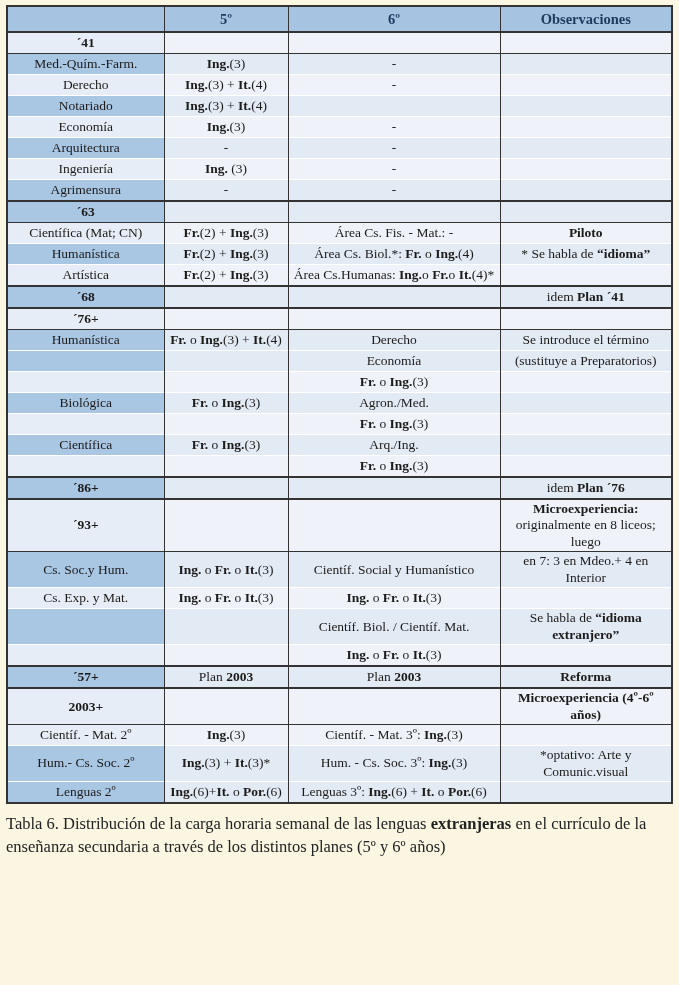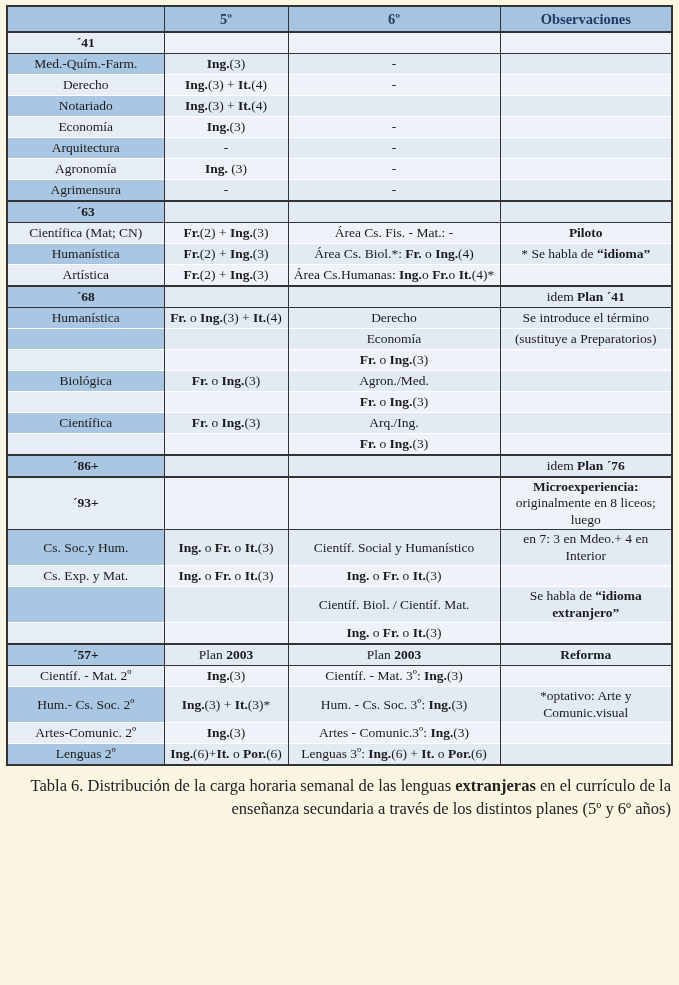--- a/index.html
+++ b/index.html
@@ -30,21 +30,21 @@
     border-top:1px solid var(--row-divider);
     padding:1px 3px;
   }
   tr.bandA td{background:var(--band-a-cell-bg);}
   tr.bandA td:first-child{background:var(--band-a-label-bg);}
   tr.bandB td{background:var(--band-b-cell-bg);}
   tr.bandB td:first-child{background:var(--band-b-label-bg);}
   tr.sec td{border-top:2px solid var(--border-dark); border-bottom:1px solid var(--border-dark);}
   .b{font-weight:bold;} .i{}
   .caption{
-    width:665px; margin-top:8px; text-align:right;
+    width:665px; margin-top:8px; text-align:left;
     font-size:16.5px; line-height:1.4; color:#222;
   }
 </style>
 </head>
 <body>
 
 <div class="page">
   <table>
     <colgroup>
       <col class="c1">
@@ -91,21 +91,21 @@
           <td><span class="">-</span></td>
           <td></td>
         </tr>
         <tr class="bandA">
           <td><span class="i">Arquitectura</span></td>
           <td><span class="">-</span></td>
           <td><span class="">-</span></td>
           <td></td>
         </tr>
         <tr class="bandB">
-          <td><span class="i">Agronomía</span></td>
+          <td><span class="i">Ingeniería</span></td>
           <td><span class="b ">Ing.</span><span class=""> (3)</span></td>
           <td><span class="">-</span></td>
           <td></td>
         </tr>
         <tr class="bandA">
           <td><span class="i">Agrimensura</span></td>
           <td><span class="">-</span></td>
           <td><span class="">-</span></td>
           <td></td>
         </tr>
@@ -132,20 +132,26 @@
           <td><span class="b ">Fr.</span><span class="">(2) + </span><span class="b ">Ing.</span><span class="">(3)</span></td>
           <td><span class="i">Área Cs.Humanas: </span><span class="b ">Ing.</span><span class="">o </span><span class="b ">Fr.</span><span class="">o </span><span class="b ">It.</span><span class="">(4)*</span></td>
           <td></td>
         </tr>
         <tr class="bandA sec">
           <td><span class="b i">´68</span></td>
           <td></td>
           <td></td>
           <td><span class="i">idem </span><span class="b ">Plan ´41</span></td>
         </tr>
+        <tr class="bandB sec">
+          <td><span class="b i">´76+</span></td>
+          <td></td>
+          <td></td>
+          <td></td>
+        </tr>
         <tr class="bandA">
           <td><span class="i">Humanística</span></td>
           <td><span class="b ">Fr.</span><span class=""> o </span><span class="b ">Ing.</span><span class="">(3) + </span><span class="b ">It.</span><span class="">(4)</span></td>
           <td><span class="i">Derecho</span></td>
           <td><span class="">Se introduce el término</span></td>
         </tr>
         <tr class="bandA">
           <td></td>
           <td></td>
           <td><span class="">Economía</span></td>
@@ -216,37 +222,37 @@
           <td></td>
           <td><span class="b ">Ing.</span><span class=""> o </span><span class="b ">Fr.</span><span class=""> o </span><span class="b ">It.</span><span class="">(3)</span></td>
           <td></td>
         </tr>
         <tr class="bandA sec">
           <td><span class="b i">´57+</span></td>
           <td><span class="">Plan </span><span class="b i">2003</span></td>
           <td><span class="">Plan </span><span class="b i">2003</span></td>
           <td><span class="b ">Reforma</span></td>
         </tr>
+        <tr class="bandB sec">
+          <td><span class="b i">2003+</span></td>
+          <td></td>
+          <td></td>
+          <td><span class="b ">Microexperiencia (4º-6º años)</span></td>
+        </tr>
         <tr class="bandB">
           <td><span class="i">Científ. - Mat. 2º</span></td>
           <td><span class="b ">Ing.</span><span class="">(3)</span></td>
           <td><span class="i">Científ. - Mat. 3º: </span><span class="b ">Ing.</span><span class="">(3)</span></td>
           <td></td>
         </tr>
         <tr class="bandA">
           <td><span class="i">Hum.- Cs. Soc. 2º</span></td>
           <td><span class="b ">Ing.</span><span class="">(3) + </span><span class="b ">It.</span><span class="">(3)*</span></td>
           <td><span class="i">Hum. - Cs. Soc. 3º: </span><span class="b ">Ing.</span><span class="">(3)</span></td>
           <td><span class="">*optativo: </span><span class="i">Arte y Comunic.visual</span></td>
-        </tr>
-        <tr class="bandB">
-          <td><span class="">Artes-Comunic. 2º</span></td>
-          <td><span class="b ">Ing.</span><span class="">(3)</span></td>
-          <td><span class="i">Artes - Comunic.3º: </span><span class="b ">Ing.</span><span class="">(3)</span></td>
-          <td></td>
         </tr>
         <tr class="bandA">
           <td><span class="i">Lenguas 2º</span></td>
           <td><span class="b ">Ing.</span><span class="">(6)+</span><span class="b ">It.</span><span class=""> o </span><span class="b ">Por.</span><span class="">(6)</span></td>
           <td><span class="i">Lenguas 3º: </span><span class="b ">Ing.</span><span class="">(6) + </span><span class="b ">It.</span><span class=""> o </span><span class="b ">Por.</span><span class="">(6)</span></td>
           <td></td>
         </tr>
       </tbody>
   </table>
   <div class="caption"><span class="">Tabla 6. Distribución de la carga horaria semanal de las lenguas </span><span class="b ">extranjeras</span><span class=""> en el currículo de la enseñanza secundaria a través de los distintos planes (5º y 6º años)</span></div>

